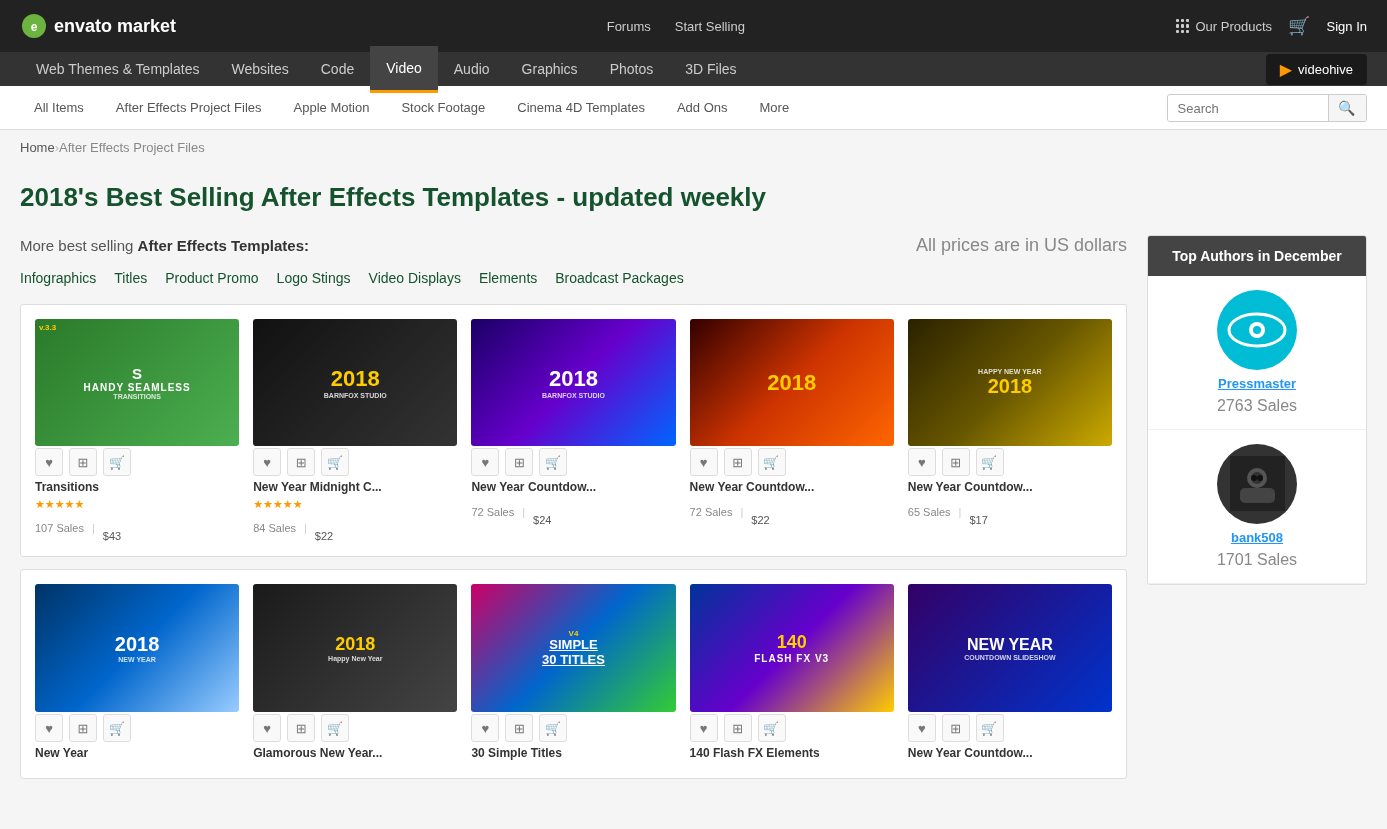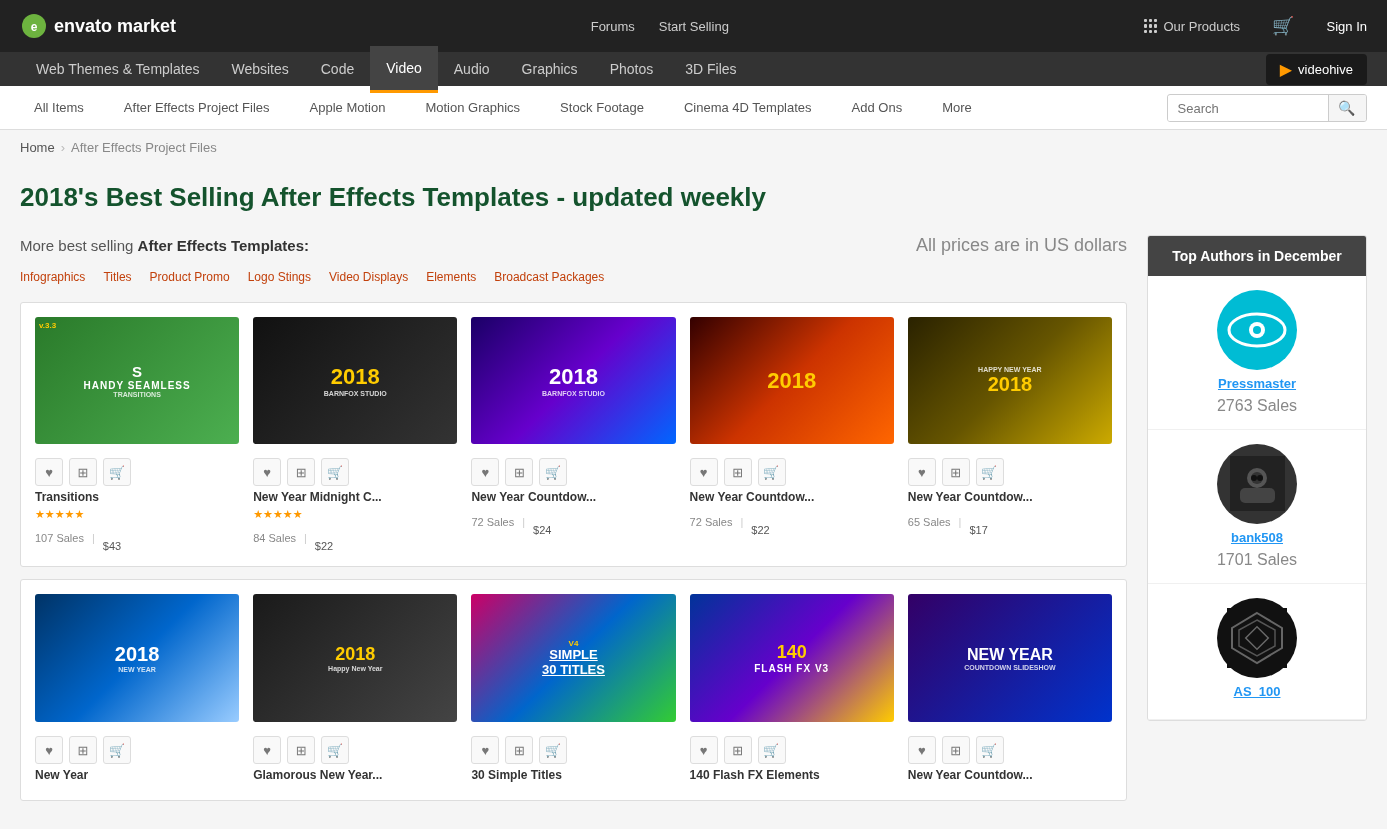--- a/index.html
+++ b/index.html
@@ -13,21 +13,21 @@
       align-items: center;
       justify-content: space-between;
       padding: 0 20px;
       height: 52px;
     }
     .logo { display: flex; align-items: center; gap: 6px; }
     .logo-icon { width: 28px; height: 28px; }
     .logo-text { color: #fff; font-size: 18px; font-weight: bold; }
     .top-nav-links { display: flex; align-items: center; gap: 24px; }
     .top-nav-links a { color: #ccc; text-decoration: none; font-size: 13px; }
-    .top-nav-right { display: flex; align-items: center; gap: 32px; }
+    .top-nav-right { display: flex; align-items: center; gap: 16px; }
     .our-products { display: flex; align-items: center; gap: 6px; color: #ccc; font-size: 13px; cursor: pointer; }
     .grid-icon { display: grid; grid-template-columns: 1fr 1fr 1fr; gap: 2px; width: 14px; height: 14px; }
     .grid-icon span { background: #ccc; border-radius: 1px; }
     .sign-in-btn { color: #fff; font-size: 13px; cursor: pointer; }
     .cart-icon { color: #ccc; font-size: 18px; }
 
     
     .main-nav {
       background: #333;
       display: flex;
@@ -61,21 +61,21 @@
     .videohive-badge .vhicon { font-size: 16px; color: #f90; }
 
     
     .sub-nav {
       background: #fff;
       border-bottom: 1px solid #ddd;
       display: flex;
       align-items: center;
       padding: 0 20px;
       height: 44px;
-      gap: 12px;
+      gap: 4px;
     }
     .sub-nav a {
       color: #555;
       text-decoration: none;
       font-size: 13px;
       padding: 0 14px;
       line-height: 44px;
       display: block;
       white-space: nowrap;
     }
@@ -105,21 +105,20 @@
     }
 
     
     .breadcrumb {
       background: #f5f5f5;
       padding: 10px 20px;
       font-size: 13px;
       color: #888;
       display: flex;
       align-items: center;
-      gap: 6px;
     }
     .breadcrumb a { color: #555; text-decoration: none; }
     .breadcrumb .sep { color: #bbb; }
 
     
     .content-wrapper {
       padding: 0 20px 20px;
       background: #f5f5f5;
     }
     .page-title {
@@ -150,21 +149,21 @@
     .best-selling-title strong { color: #333; }
     .price-note { font-size: 18px; color: #888; }
 
     
     .category-links {
       display: flex;
       flex-wrap: wrap;
       gap: 6px 18px;
       margin-bottom: 18px;
     }
-    .category-links a { color: #c2410c; text-decoration: none; font-size: 12px; }
+    .category-links a { color: #14532d; text-decoration: none; font-size: 14px; }
 
     
     .products-section {
       background: #fff;
       border: 1px solid #ddd;
       border-radius: 3px;
       padding: 14px;
       margin-bottom: 12px;
     }
     .products-grid {
@@ -175,21 +174,21 @@
     .product-card { display: flex; flex-direction: column; }
     .product-thumb {
       width: 100%;
       aspect-ratio: 16/10;
       border-radius: 3px;
       overflow: hidden;
       background: #222;
       display: flex;
       align-items: center;
       justify-content: center;
-      margin-bottom: 14px;
+      margin-bottom: 2px;
       position: relative;
     }
     .product-actions {
       display: flex;
       gap: 6px;
       margin-bottom: 4px;
     }
     .product-action-btn {
       width: 28px;
       height: 28px;
@@ -341,21 +340,20 @@
   <div class="videohive-badge">
     <span class="vhicon">▶</span>
     <span>videohive</span>
   </div>
 </nav>
 
 <nav class="sub-nav">
   <a href="#">All Items</a>
   <a href="#">After Effects Project Files</a>
   <a href="#">Apple Motion</a>
-  <a href="#">Motion Graphics</a>
   <a href="#">Stock Footage</a>
   <a href="#">Cinema 4D Templates</a>
   <a href="#">Add Ons</a>
   <a href="#">More</a>
   <div class="search-box">
     <input type="text" placeholder="Search" style="">
     <button>🔍</button>
   </div>
 </nav>
 
@@ -606,30 +604,18 @@
               <rect x="10" y="32" width="35" height="15" rx="5" fill="#444"></rect>
               <circle cx="27" cy="22" r="6" fill="#333"></circle>
               <circle cx="24" cy="22" r="3" fill="#111"></circle>
               <circle cx="30" cy="22" r="3" fill="#111"></circle>
             </svg>
           </div>
           <a href="#" class="author-name">bank508</a>
           <span class="author-sales">1701 Sales</span>
         </div>
 
-        <div class="author-entry">
-          <div class="avatar-black">
-            <svg width="60" height="60" viewBox="0 0 60 60">
-              <rect width="60" height="60" fill="#111"></rect>
-              <polygon points="30,5 55,20 55,40 30,55 5,40 5,20" fill="none" stroke="#666" stroke-width="2"></polygon>
-              <polygon points="30,12 48,22 48,38 30,48 12,38 12,22" fill="none" stroke="#555" stroke-width="1.5"></polygon>
-              <rect x="22" y="22" width="16" height="16" fill="none" stroke="#666" stroke-width="1.5" transform="rotate(45 30 30)"></rect>
-            </svg>
-          </div>
-          <a href="#" class="author-name">AS_100</a>
-          <span class="author-sales"></span>
-        </div>
 
       </div>
     </div>
 
   </div>
 </div>
 
 </body></html>

